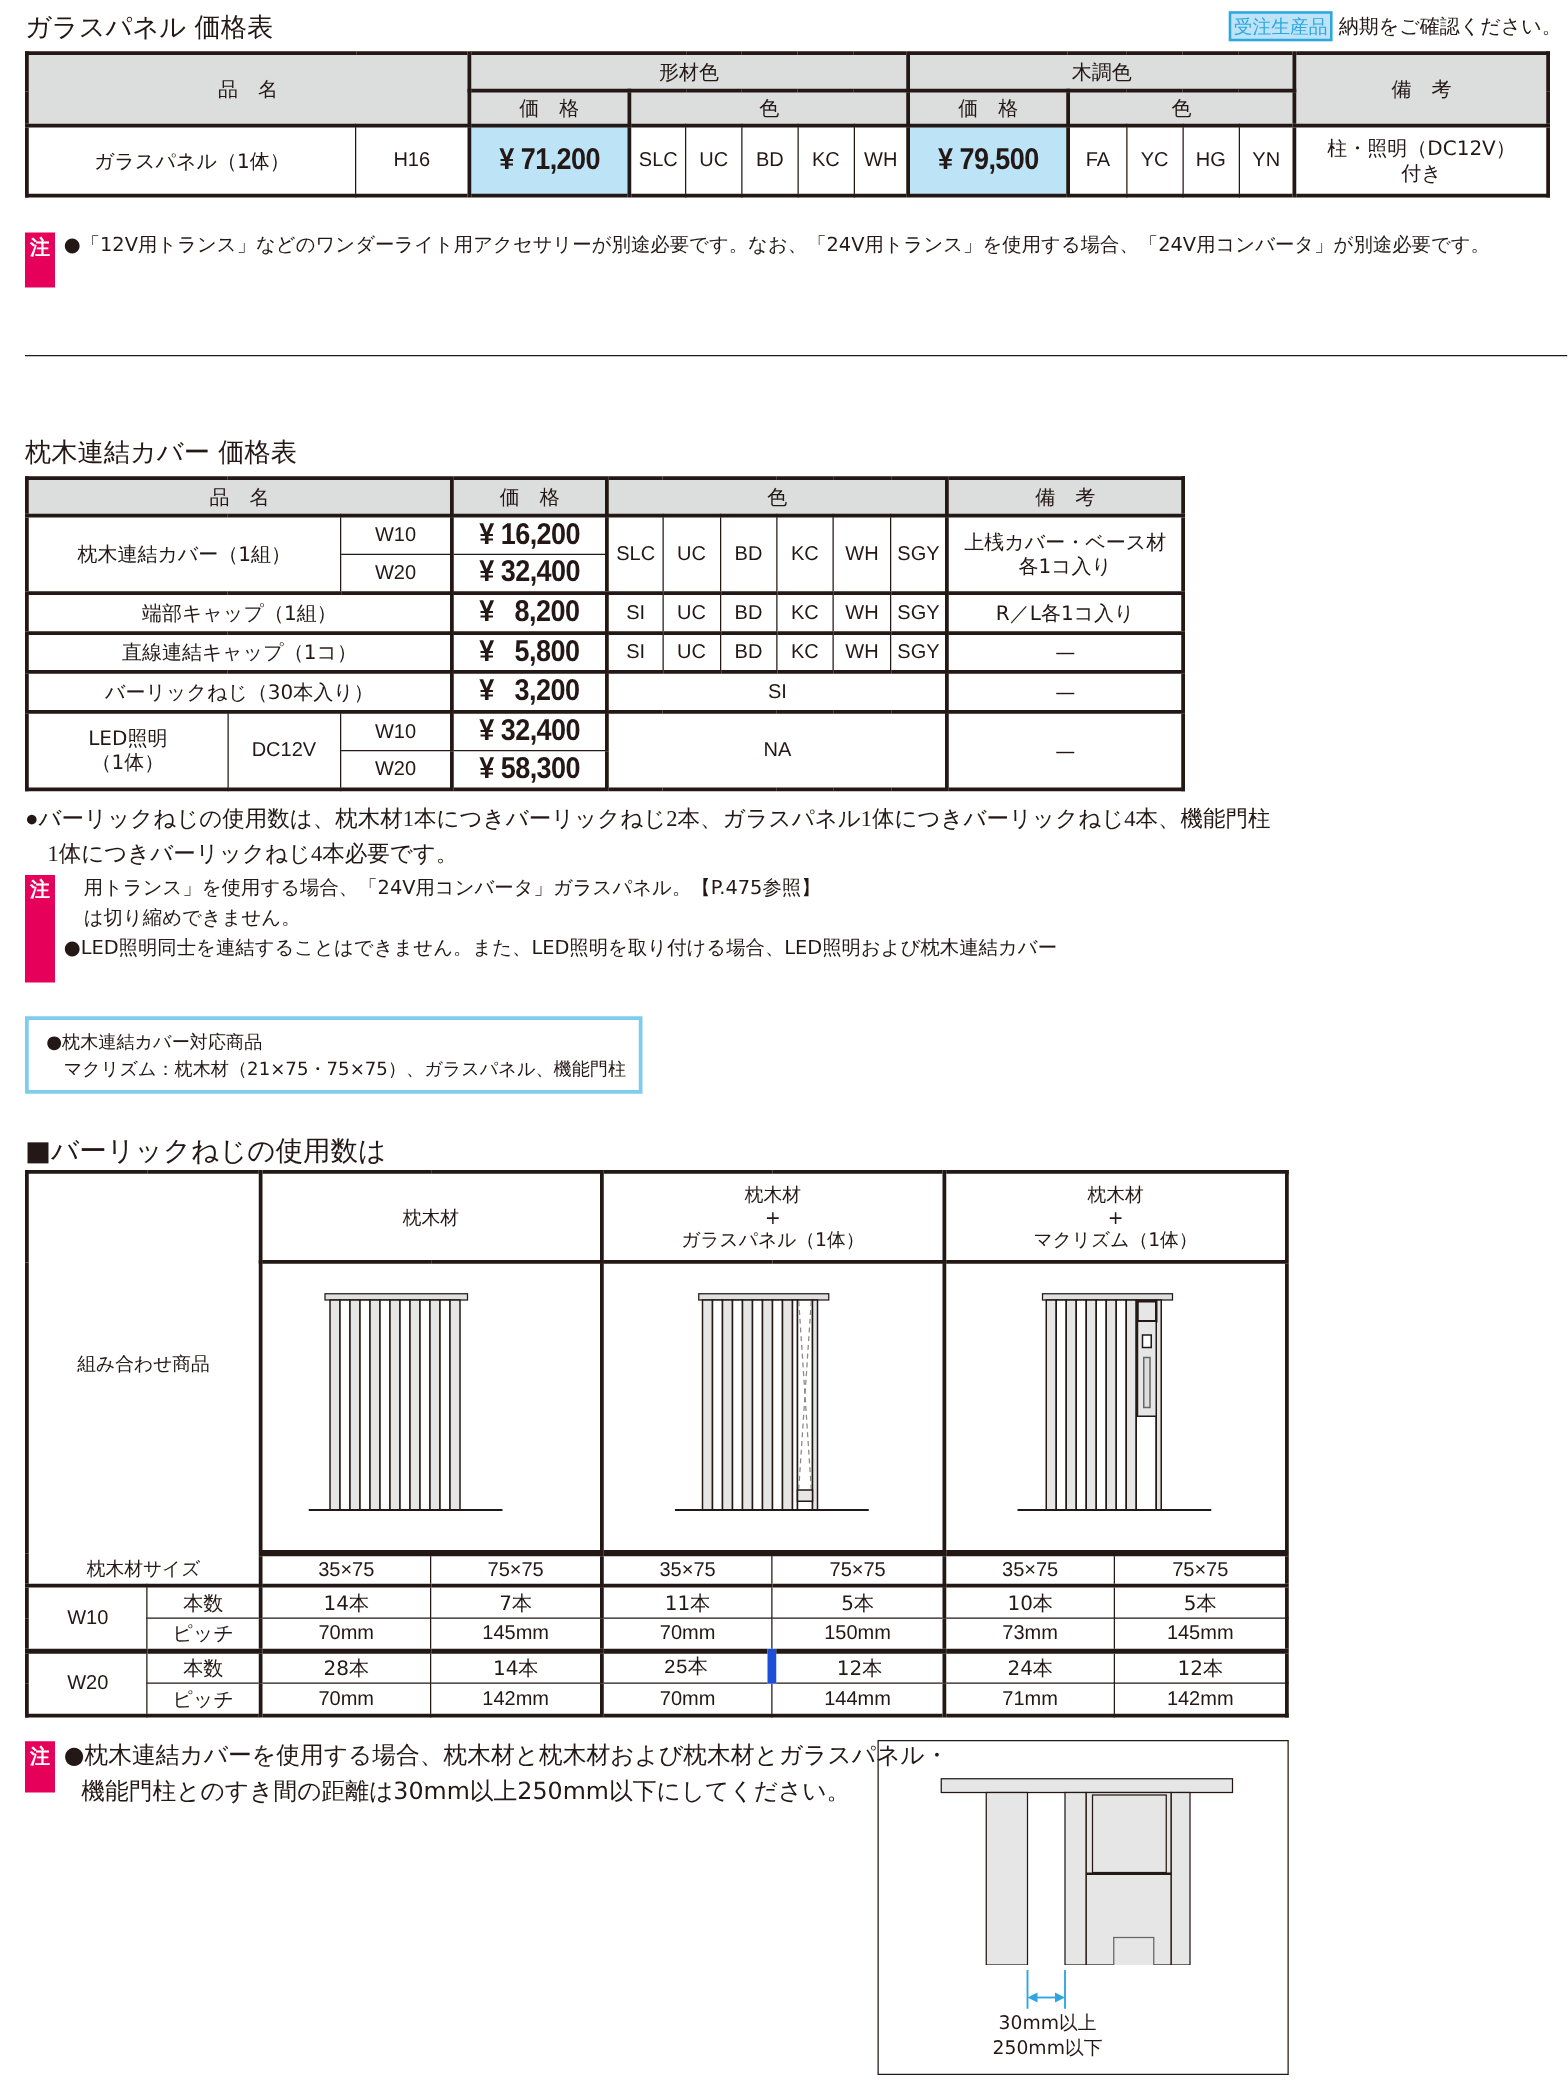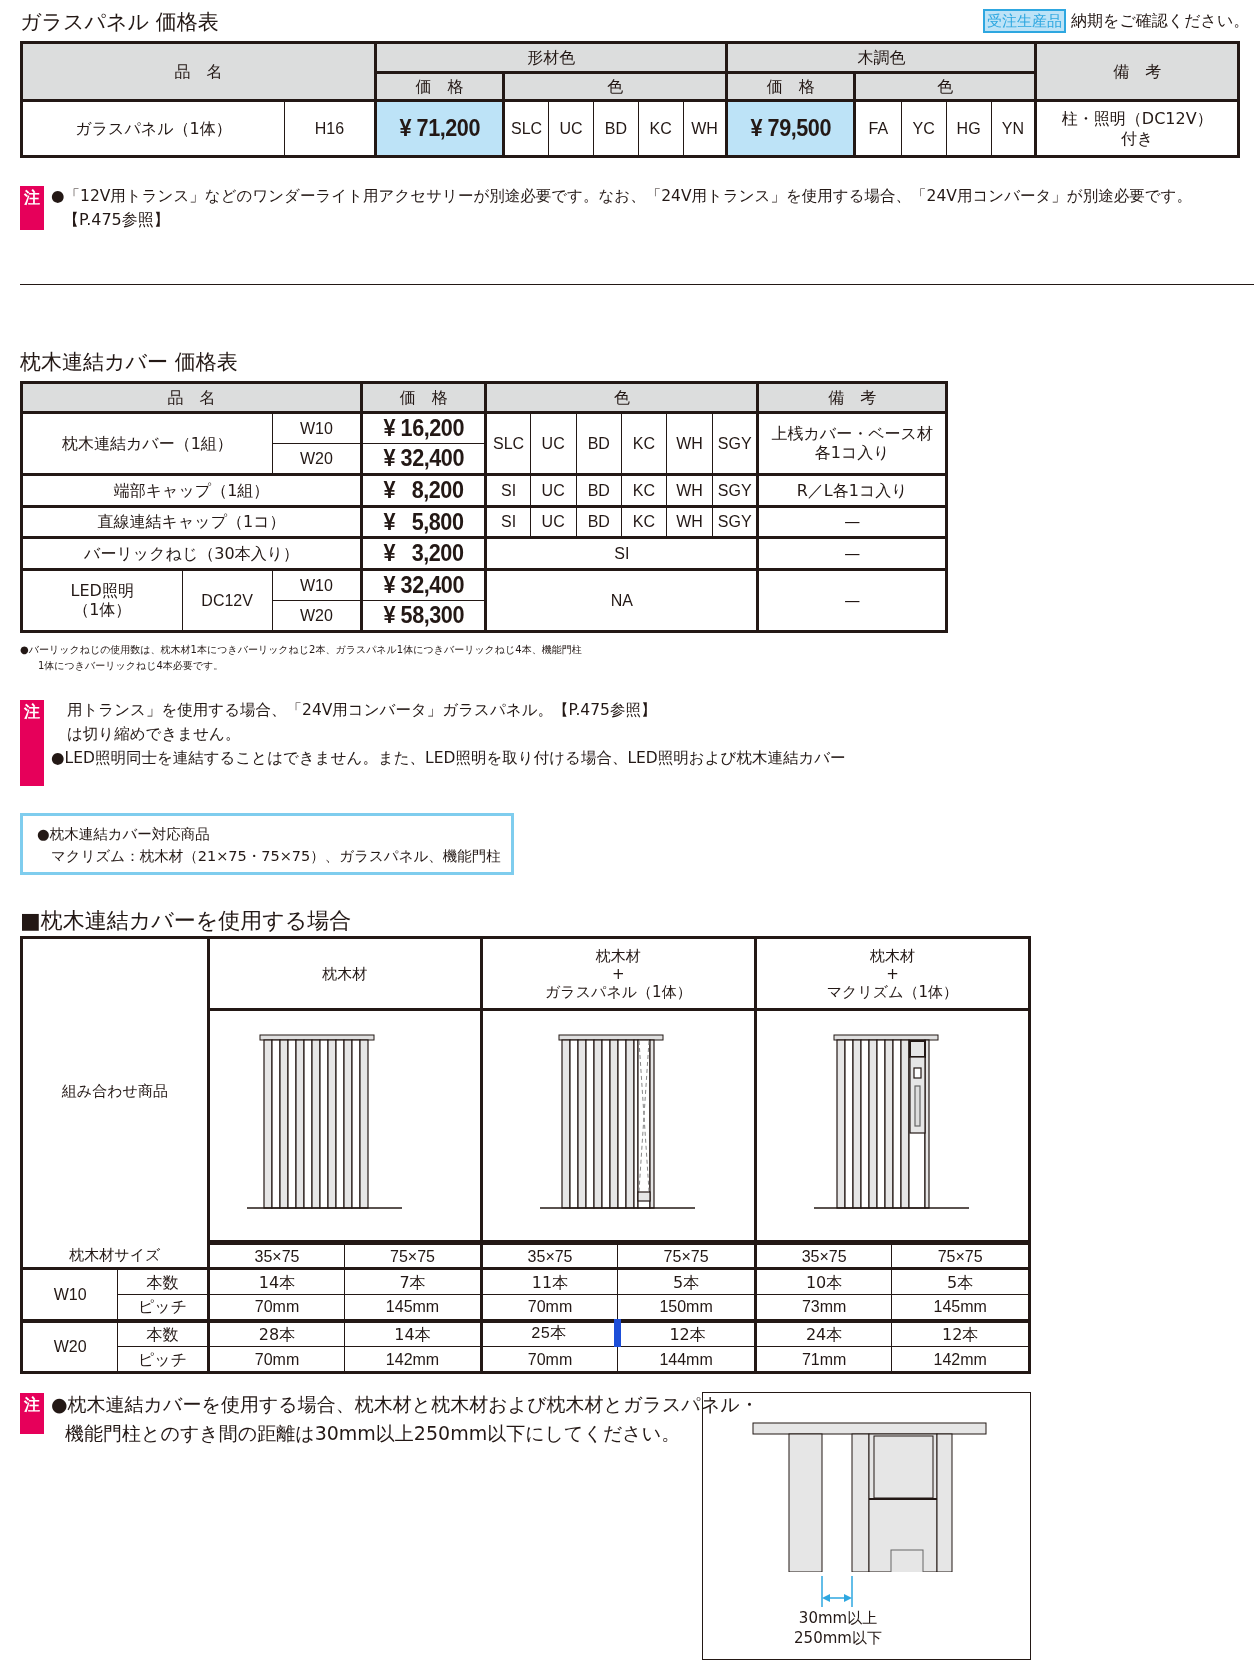--- a/index.html
+++ b/index.html
@@ -80,21 +80,20 @@
       <div>柱・照明（DC12V）</div>
       <div>付き</div>
     </td>
   </tr>
 </tbody>
   </table>
 
 <div class="note-tag" style="left:20px; top:186px; height:44px;">注</div>
 <div class="note-text" style="left:51px; top:184px; width:1200px;">
   <div style="white-space:nowrap; font-size:15.5px;">●「12V用トランス」などのワンダーライト用アクセサリーが別途必要です。なお、「24V用トランス」を使用する場合、「24V用コンバータ」が別途必要です。</div>
-  <div style="padding-left:12px;">【P.475参照】</div>
 </div>
 
 <div class="abs" style="left:20px; top:284px; width:1234px; height:1px; background:#231815;"></div>
 
 <div class="abs title" style="left:20px; top:348px;">枕木連結カバー 価格表</div>
 
 <table class="pt" style="left:20px; top:381px; width:928px; border:3px solid #231815;">
   <colgroup>
     <col style="width:160px">
       <col style="width:90px">
@@ -178,38 +177,38 @@
     <td class="cc" colspan="6" rowspan="2" style="border-right:3px solid #231815;">NA</td>
     <td class="sm" rowspan="2">—</td>
   </tr>
   <tr style="height:30px">
     <td class="cc" style="border-right:3px solid #231815;">W20</td>
     <td style="border-right:3px solid #231815;"><span class="price">¥ 58,300</span></td>
   </tr>
 </tbody>
   </table>
 
-<div class="note-text" style="left:20px; top:642px; width:940px; font-size:10px;">
+<div class="note-text" style="left:20px; top:642px; width:940px; font-size:18px;font-family:Liberation Serif, serif;">
   <div style="white-space:nowrap;">●バーリックねじの使用数は、枕木材1本につきバーリックねじ2本、ガラスパネル1体につきバーリックねじ4本、機能門柱</div>
   <div style="padding-left:18px;">1体につきバーリックねじ4本必要です。</div>
 </div>
 
 <div class="note-tag" style="left:20px; top:700px; height:86px;">注</div>
 <div class="note-text" style="left:51px; top:698px; width:910px; font-size:15.5px;">
   <div style="padding-left:16px; white-space:nowrap;">用トランス」を使用する場合、「24V用コンバータ」ガラスパネル。【P.475参照】</div>
   <div style="padding-left:16px;">は切り縮めできません。</div>
   <div style="white-space:nowrap;">●LED照明同士を連結することはできません。また、LED照明を取り付ける場合、LED照明および枕木連結カバー</div>
 </div>
 
 <div class="abs" style="left:20px; top:813px; width:494px; height:62px; border:3px solid #7fcdee; padding:7px 0 0 14px; font-size:14.5px; line-height:1.55;">
   <div>●枕木連結カバー対応商品</div>
   <div style="padding-left:14px;">マクリズム：枕木材（21×75・75×75）、ガラスパネル、機能門柱</div>
 </div>
 
-<div class="abs title2" style="left:20px; top:906px;">■枕木連結カバーを使用する場合</div>
+<div class="abs title2" style="left:20px; top:906px;">■バーリックねじの使用数は</div>
 
 <table class="pt" style="left:20px; top:936px; width:1011px; border:3px solid #231815;">
   <colgroup>
     <col style="width:96px">
       <col style="width:90px">
     <col style="width:136px">
       <col style="width:136px">
     <col style="width:136px">
       <col style="width:137px">
     <col style="width:136px">

